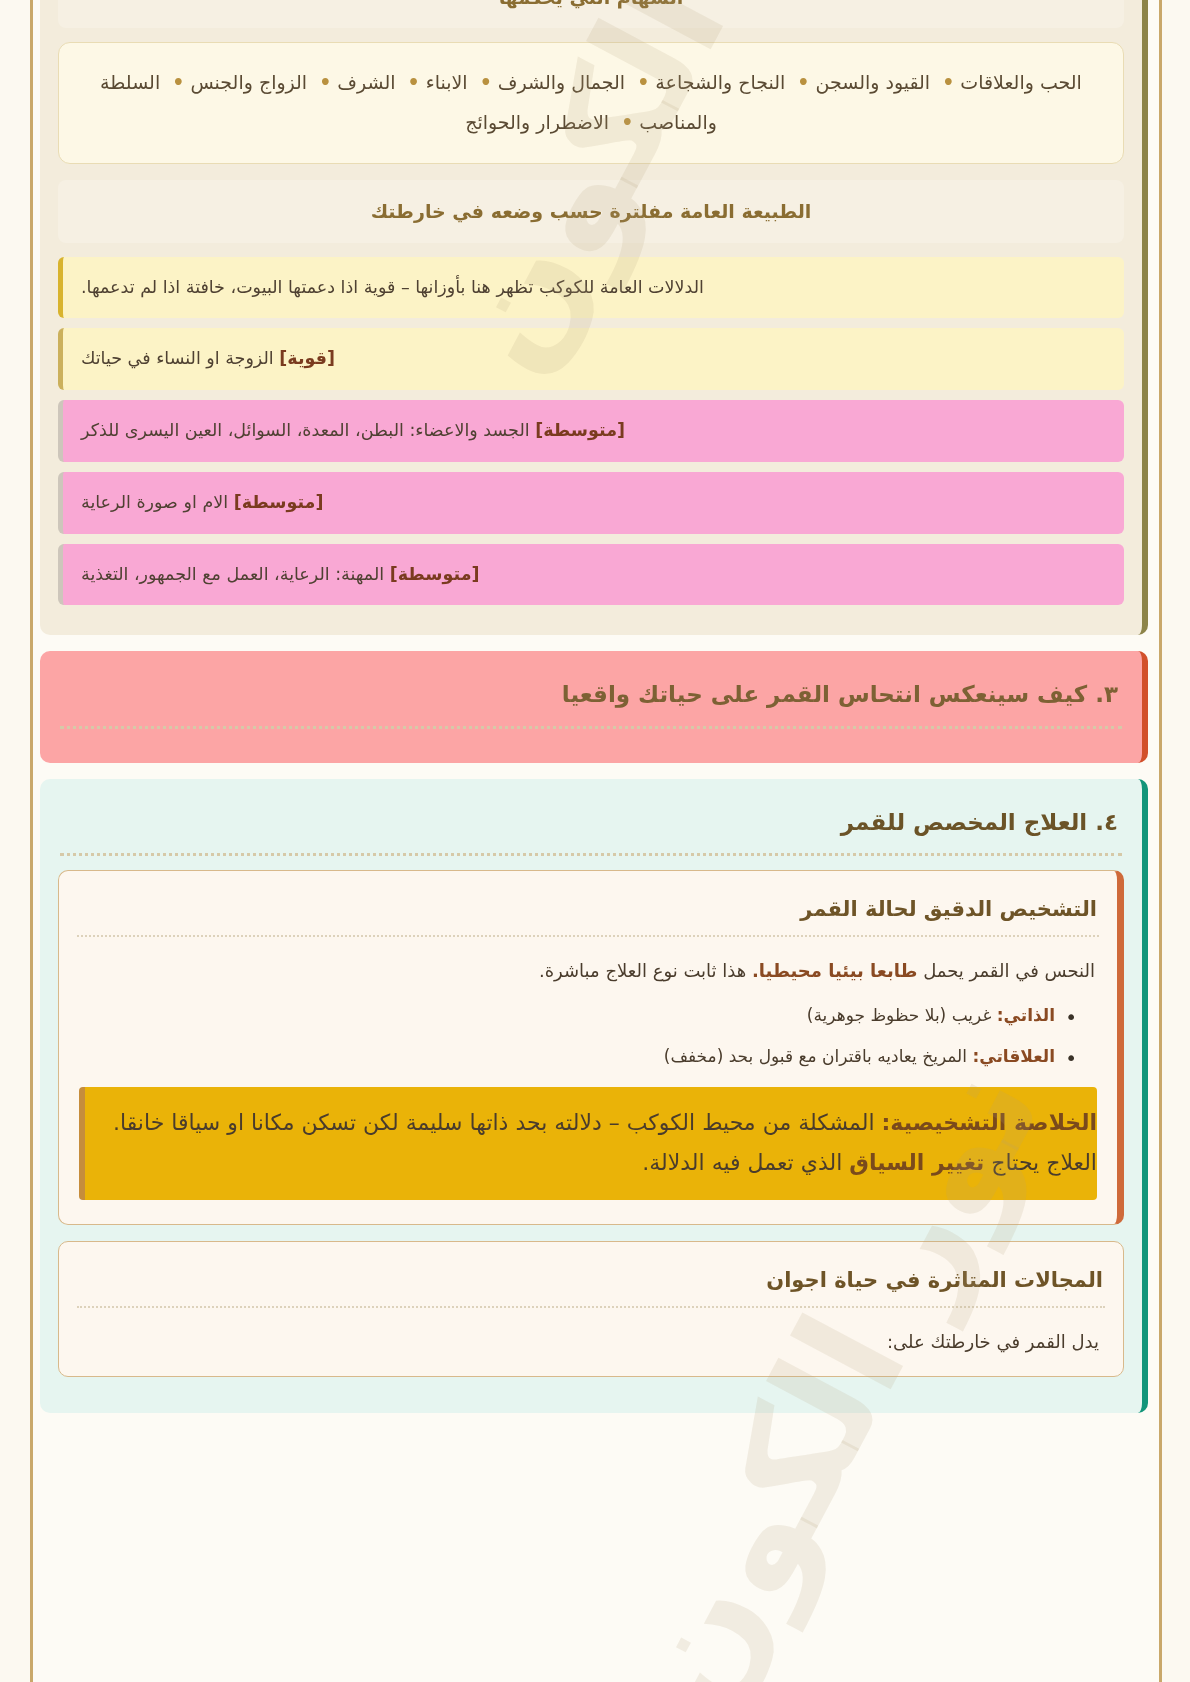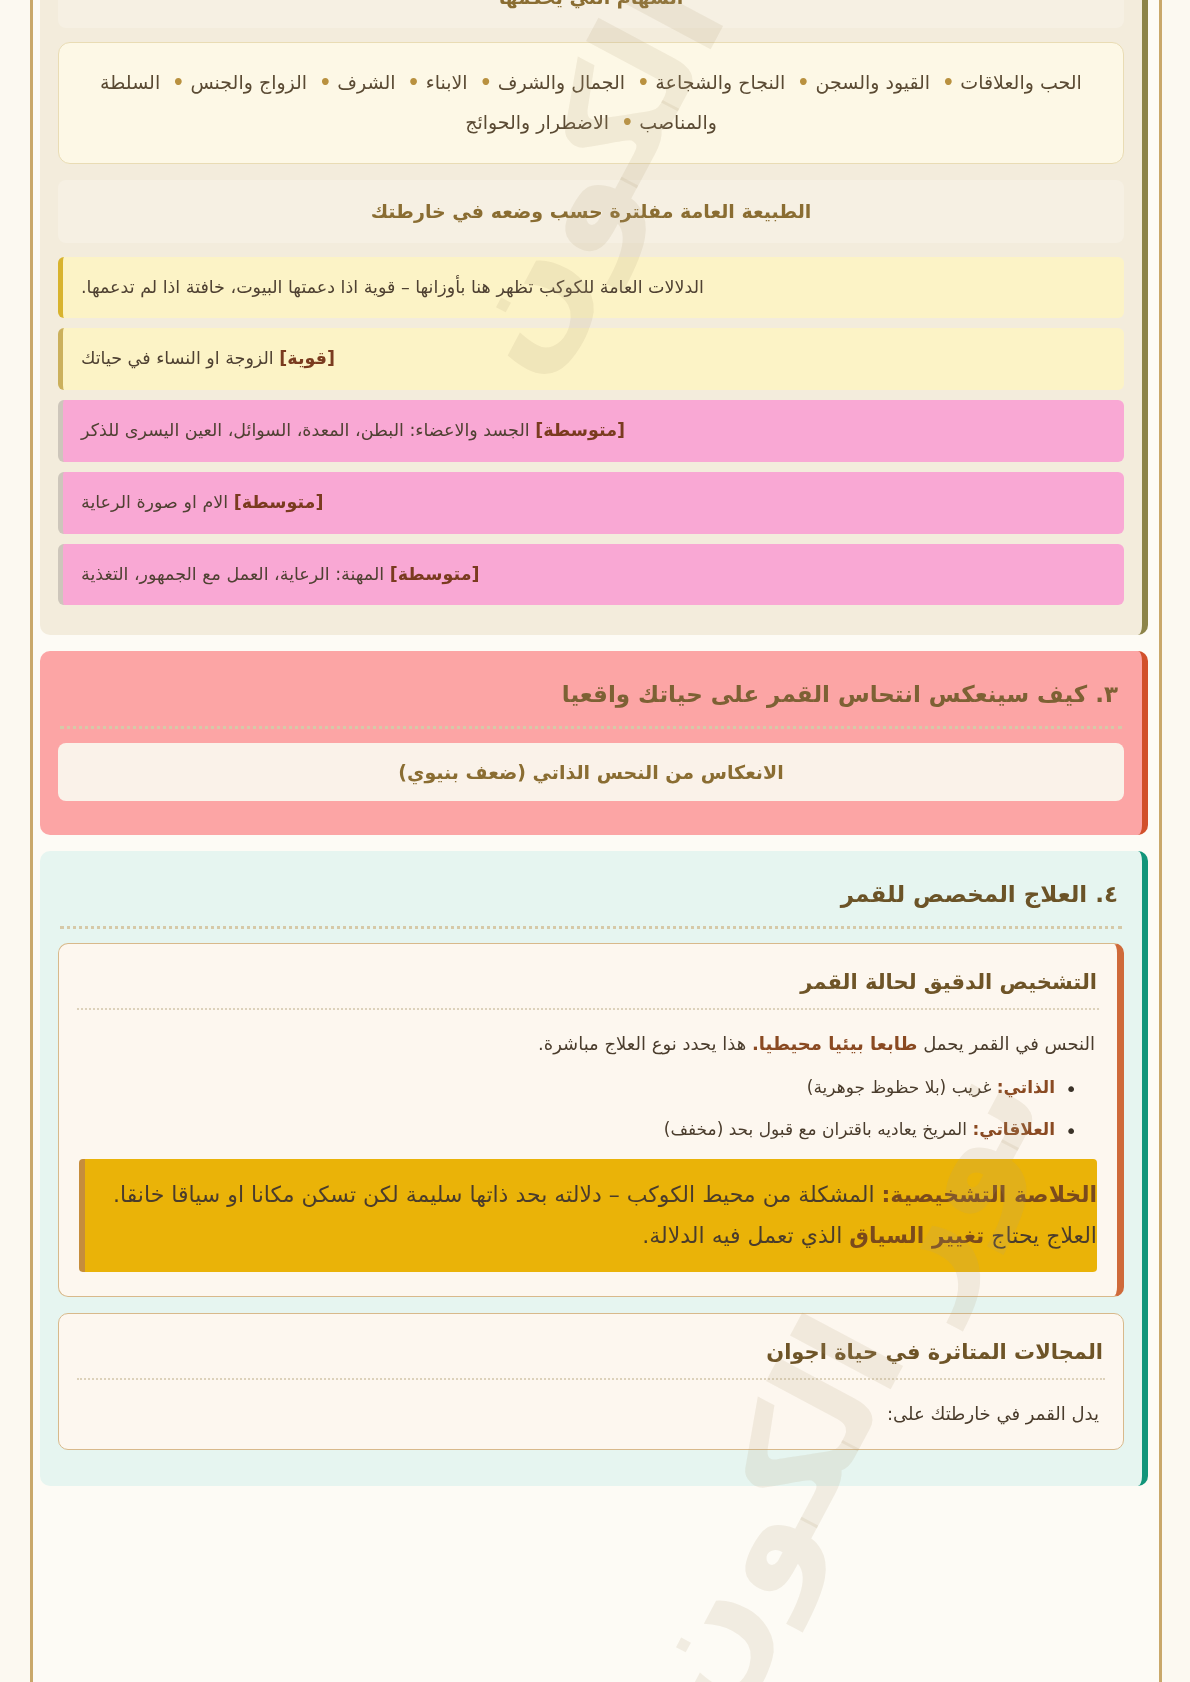--- a/index.html
+++ b/index.html
@@ -258,36 +258,35 @@
       <b>[متوسطة]</b><span> المهنة: الرعاية، العمل مع الجمهور، التغذية</span>
     </div>
 
   </section>
 
   <section class="card pink">
 
     <div class="sec-title">٣. كيف سينعكس انتحاس القمر على حياتك واقعيا</div>
     <div class="dotted-rule"></div>
 
-    <div class="sub-head tight">الانعكاس من النحس الذاتي (ضعف بنيوي)</div>
 
 
   </section>
 
   <section class="card mint">
 
     <div class="sec-title brown">٤. العلاج المخصص للقمر</div>
     <div class="dotted-rule"></div>
 
     <div class="inner-card">
       <div class="inner-head">التشخيص الدقيق لحالة القمر</div>
       <div class="inner-rule"></div>
 
       <p class="body-p">
-        <span>النحس في القمر يحمل </span><b>طابعا بيئيا محيطيا.</b><span> هذا يحدد نوع العلاج مباشرة.</span>
+        <span>النحس في القمر يحمل </span><b>طابعا بيئيا محيطيا.</b><span> هذا ثابت نوع العلاج مباشرة.</span>
       </p>
 
       <ul class="blist small">
         <li>
           <b>الذاتي:</b><span> غريب (بلا حظوظ جوهرية)</span>
         </li>
         <li>
           <b>العلاقاتي:</b><span> المريخ يعاديه باقتران مع قبول بحد (مخفف)</span>
         </li>
       </ul>

